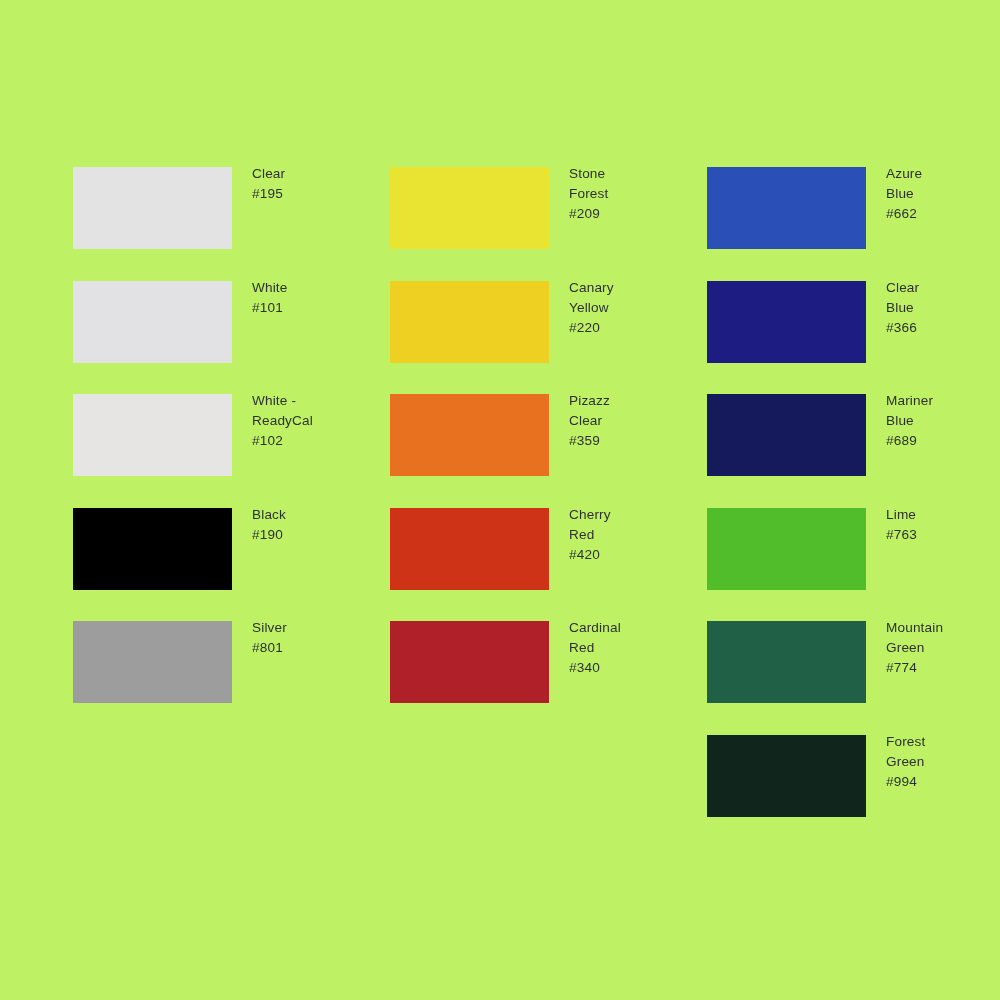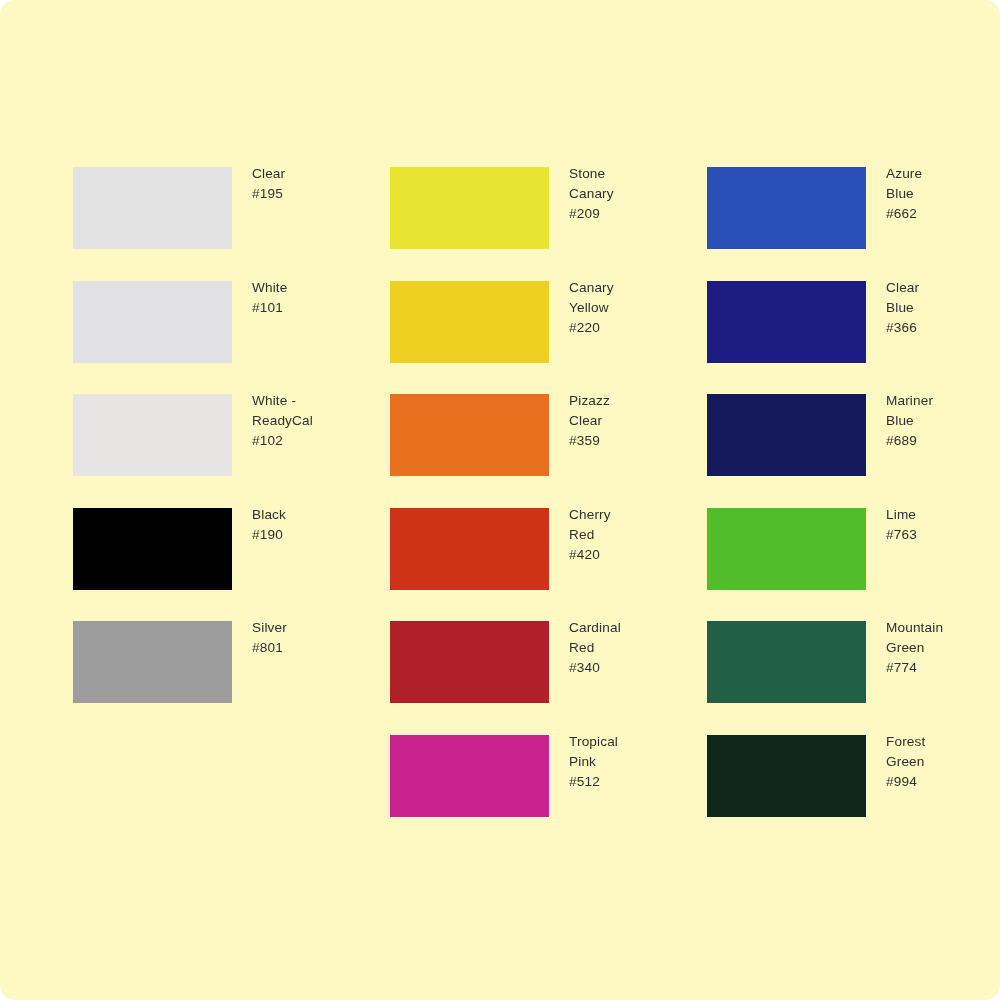--- a/index.html
+++ b/index.html
@@ -60,21 +60,21 @@
   .swatch-name {
     display: block;
   }
   .swatch-code {
     display: block;
   }
 </style>
 </head>
 <body>
 
-<div id="chart" style="background: #fef9c3; border-radius: 15px;">
+<div id="chart" style="background: #bef264;">
     <div class="column col-0">
       <div class="swatch-row">
         <div class="swatch-chip" style="background-color: rgb(227, 227, 228);"></div>
         <div class="swatch-label"><span class="swatch-name">Clear</span><span class="swatch-code">#195</span></div>
       </div>
       <div class="swatch-row">
         <div class="swatch-chip" style="background-color: rgb(226, 226, 228);"></div>
         <div class="swatch-label"><span class="swatch-name">White</span><span class="swatch-code">#101</span></div>
       </div>
       <div class="swatch-row">
@@ -88,46 +88,41 @@
       </div>
       <div class="swatch-row">
         <div class="swatch-chip" style="background-color: rgb(157, 157, 157);"></div>
         <div class="swatch-label"><span class="swatch-name">Silver</span><span class="swatch-code">#801</span></div>
       </div>
     </div>
     <div class="column col-1">
       <div class="swatch-row">
         <div class="swatch-chip" style="background-color: rgb(232, 228, 49);"></div>
         <div class="swatch-label"><span class="swatch-name">Stone
-Canary</span><span class="swatch-code">#209</span></div>
+Forest</span><span class="swatch-code">#209</span></div>
       </div>
       <div class="swatch-row">
         <div class="swatch-chip" style="background-color: rgb(238, 208, 34);"></div>
         <div class="swatch-label"><span class="swatch-name">Canary
 Yellow</span><span class="swatch-code">#220</span></div>
       </div>
       <div class="swatch-row">
         <div class="swatch-chip" style="background-color: rgb(232, 113, 31);"></div>
         <div class="swatch-label"><span class="swatch-name">Pizazz
 Clear</span><span class="swatch-code">#359</span></div>
       </div>
       <div class="swatch-row">
         <div class="swatch-chip" style="background-color: rgb(206, 51, 23);"></div>
         <div class="swatch-label"><span class="swatch-name">Cherry
 Red</span><span class="swatch-code">#420</span></div>
       </div>
       <div class="swatch-row">
         <div class="swatch-chip" style="background-color: rgb(176, 32, 41);"></div>
         <div class="swatch-label"><span class="swatch-name">Cardinal
 Red</span><span class="swatch-code">#340</span></div>
-      </div>
-      <div class="swatch-row">
-        <div class="swatch-chip" style="background-color: rgb(201, 35, 143);"></div>
-        <div class="swatch-label"><span class="swatch-name">Tropical
-Pink</span><span class="swatch-code">#512</span></div>
       </div>
     </div>
     <div class="column col-2">
       <div class="swatch-row">
         <div class="swatch-chip" style="background-color: rgb(42, 80, 184);"></div>
         <div class="swatch-label"><span class="swatch-name">Azure
 Blue</span><span class="swatch-code">#662</span></div>
       </div>
       <div class="swatch-row">
         <div class="swatch-chip" style="background-color: rgb(28, 28, 130);"></div>

